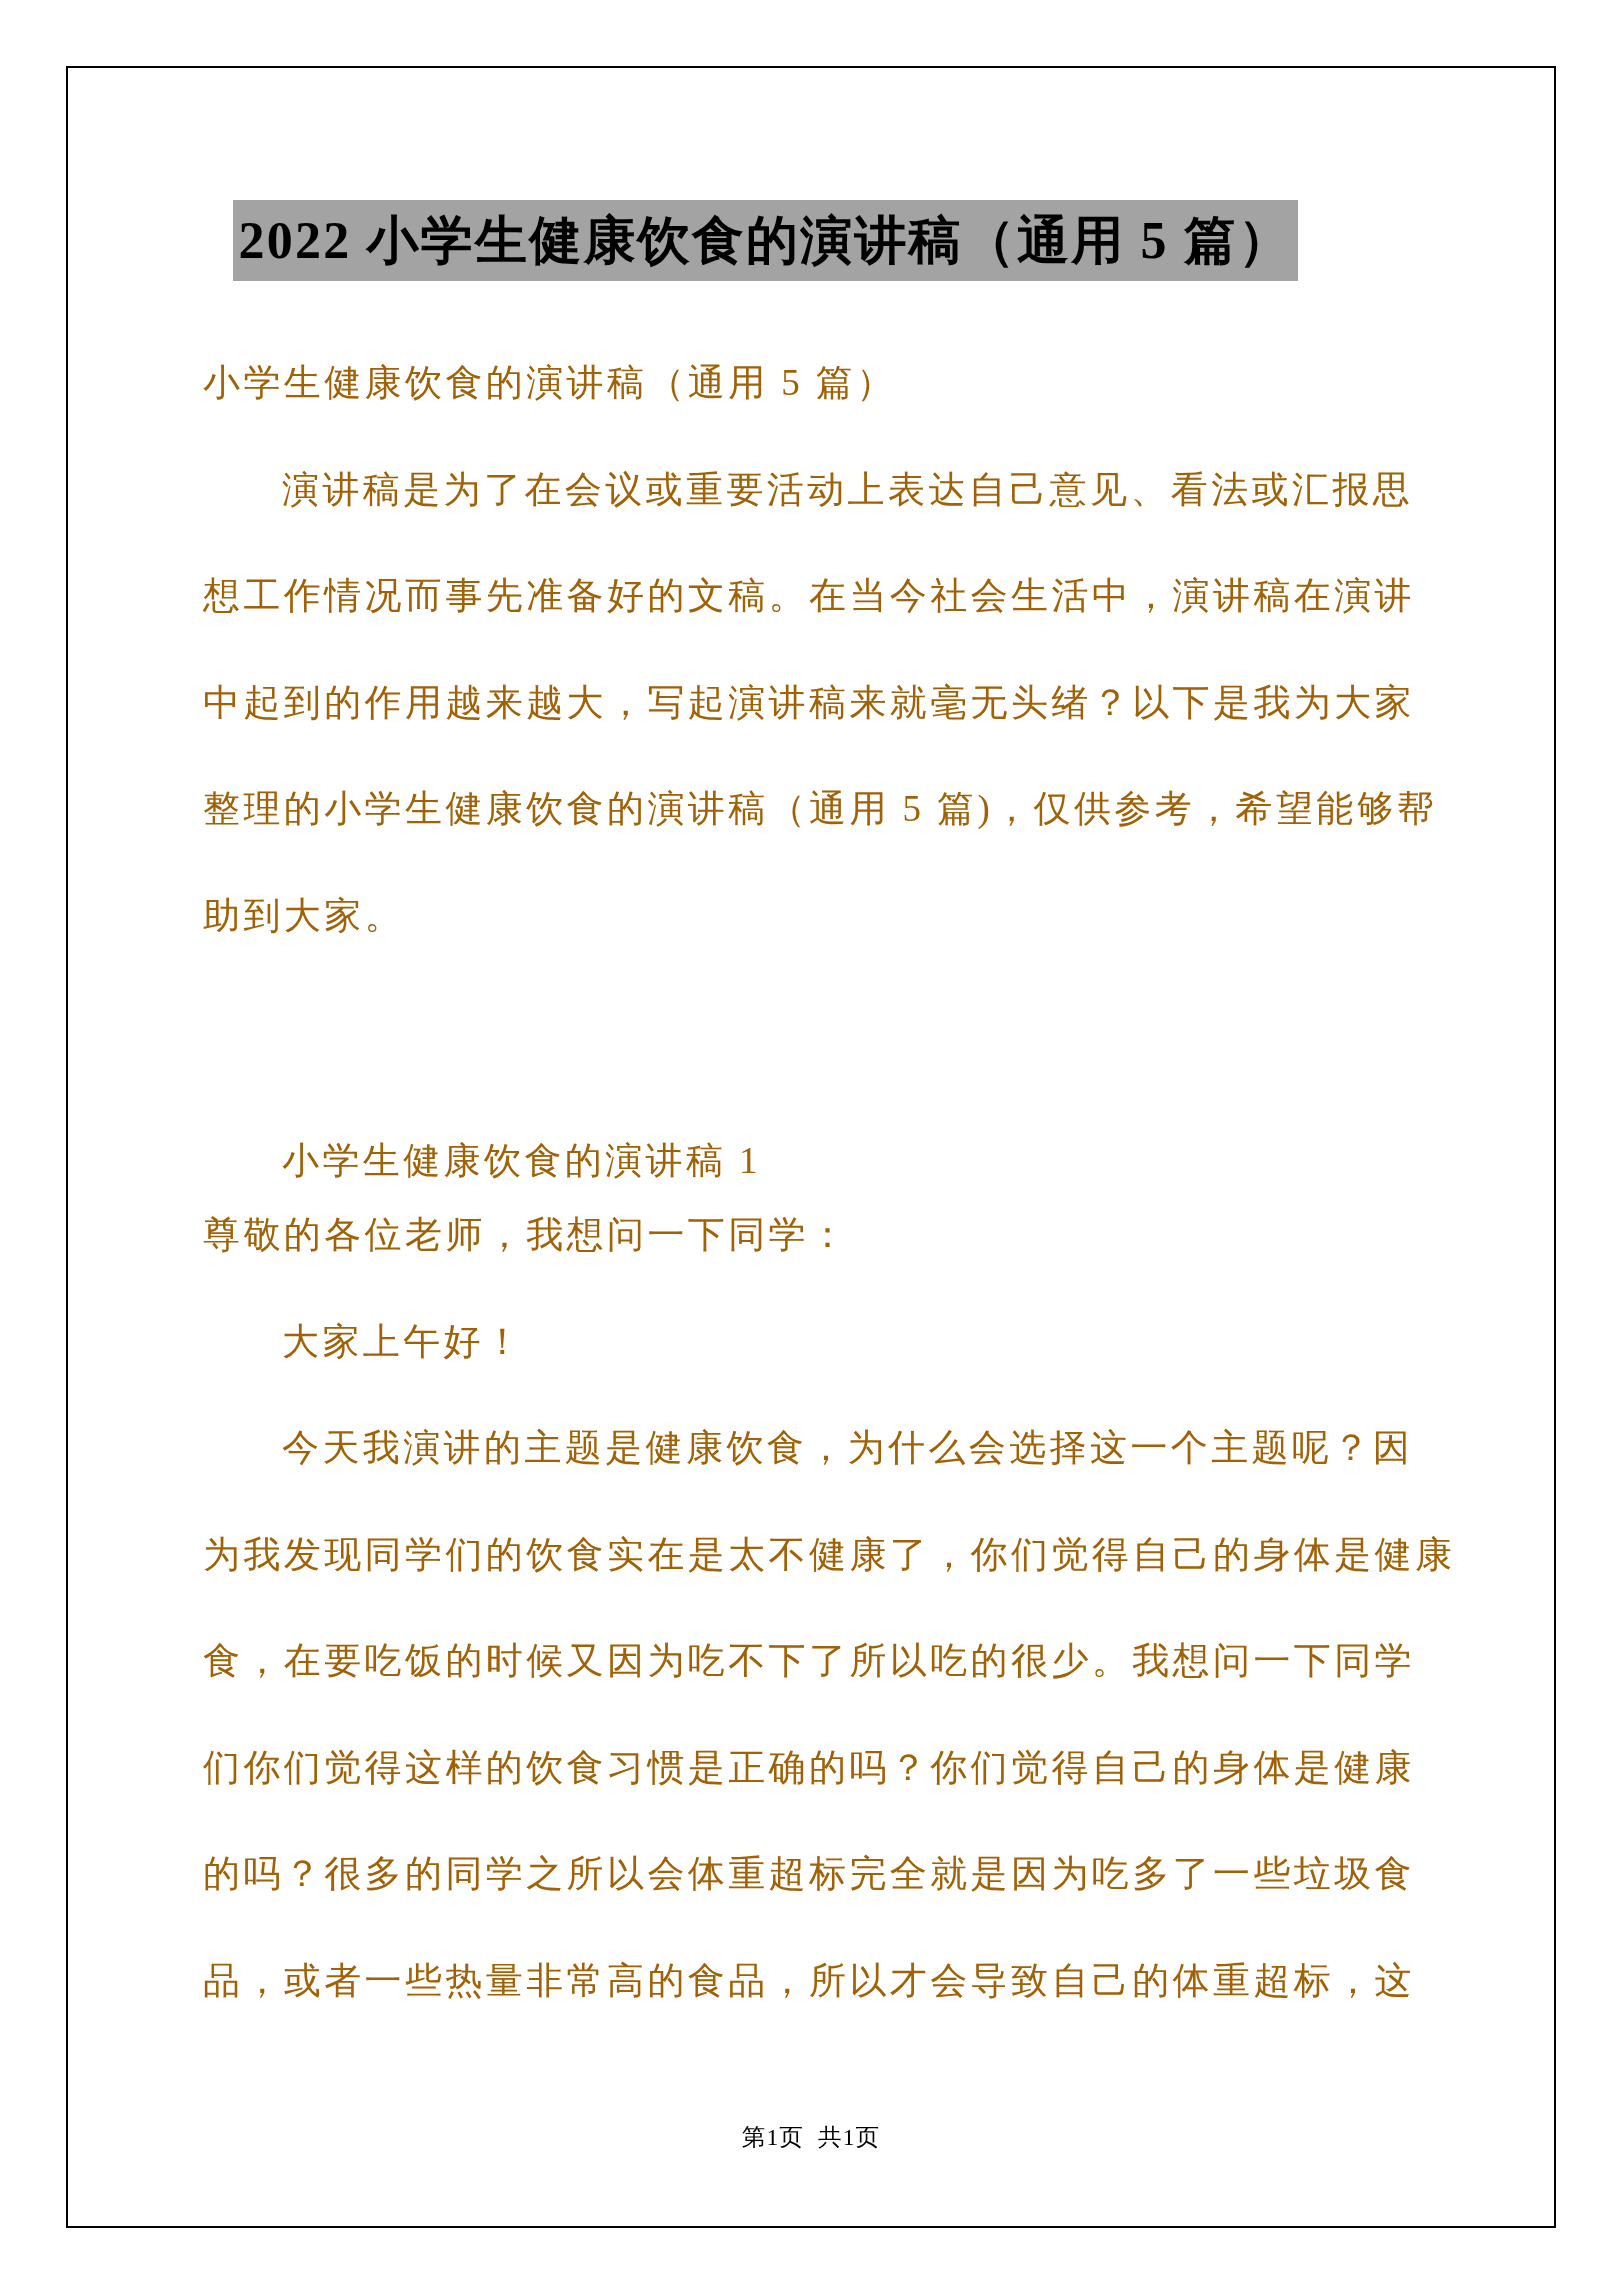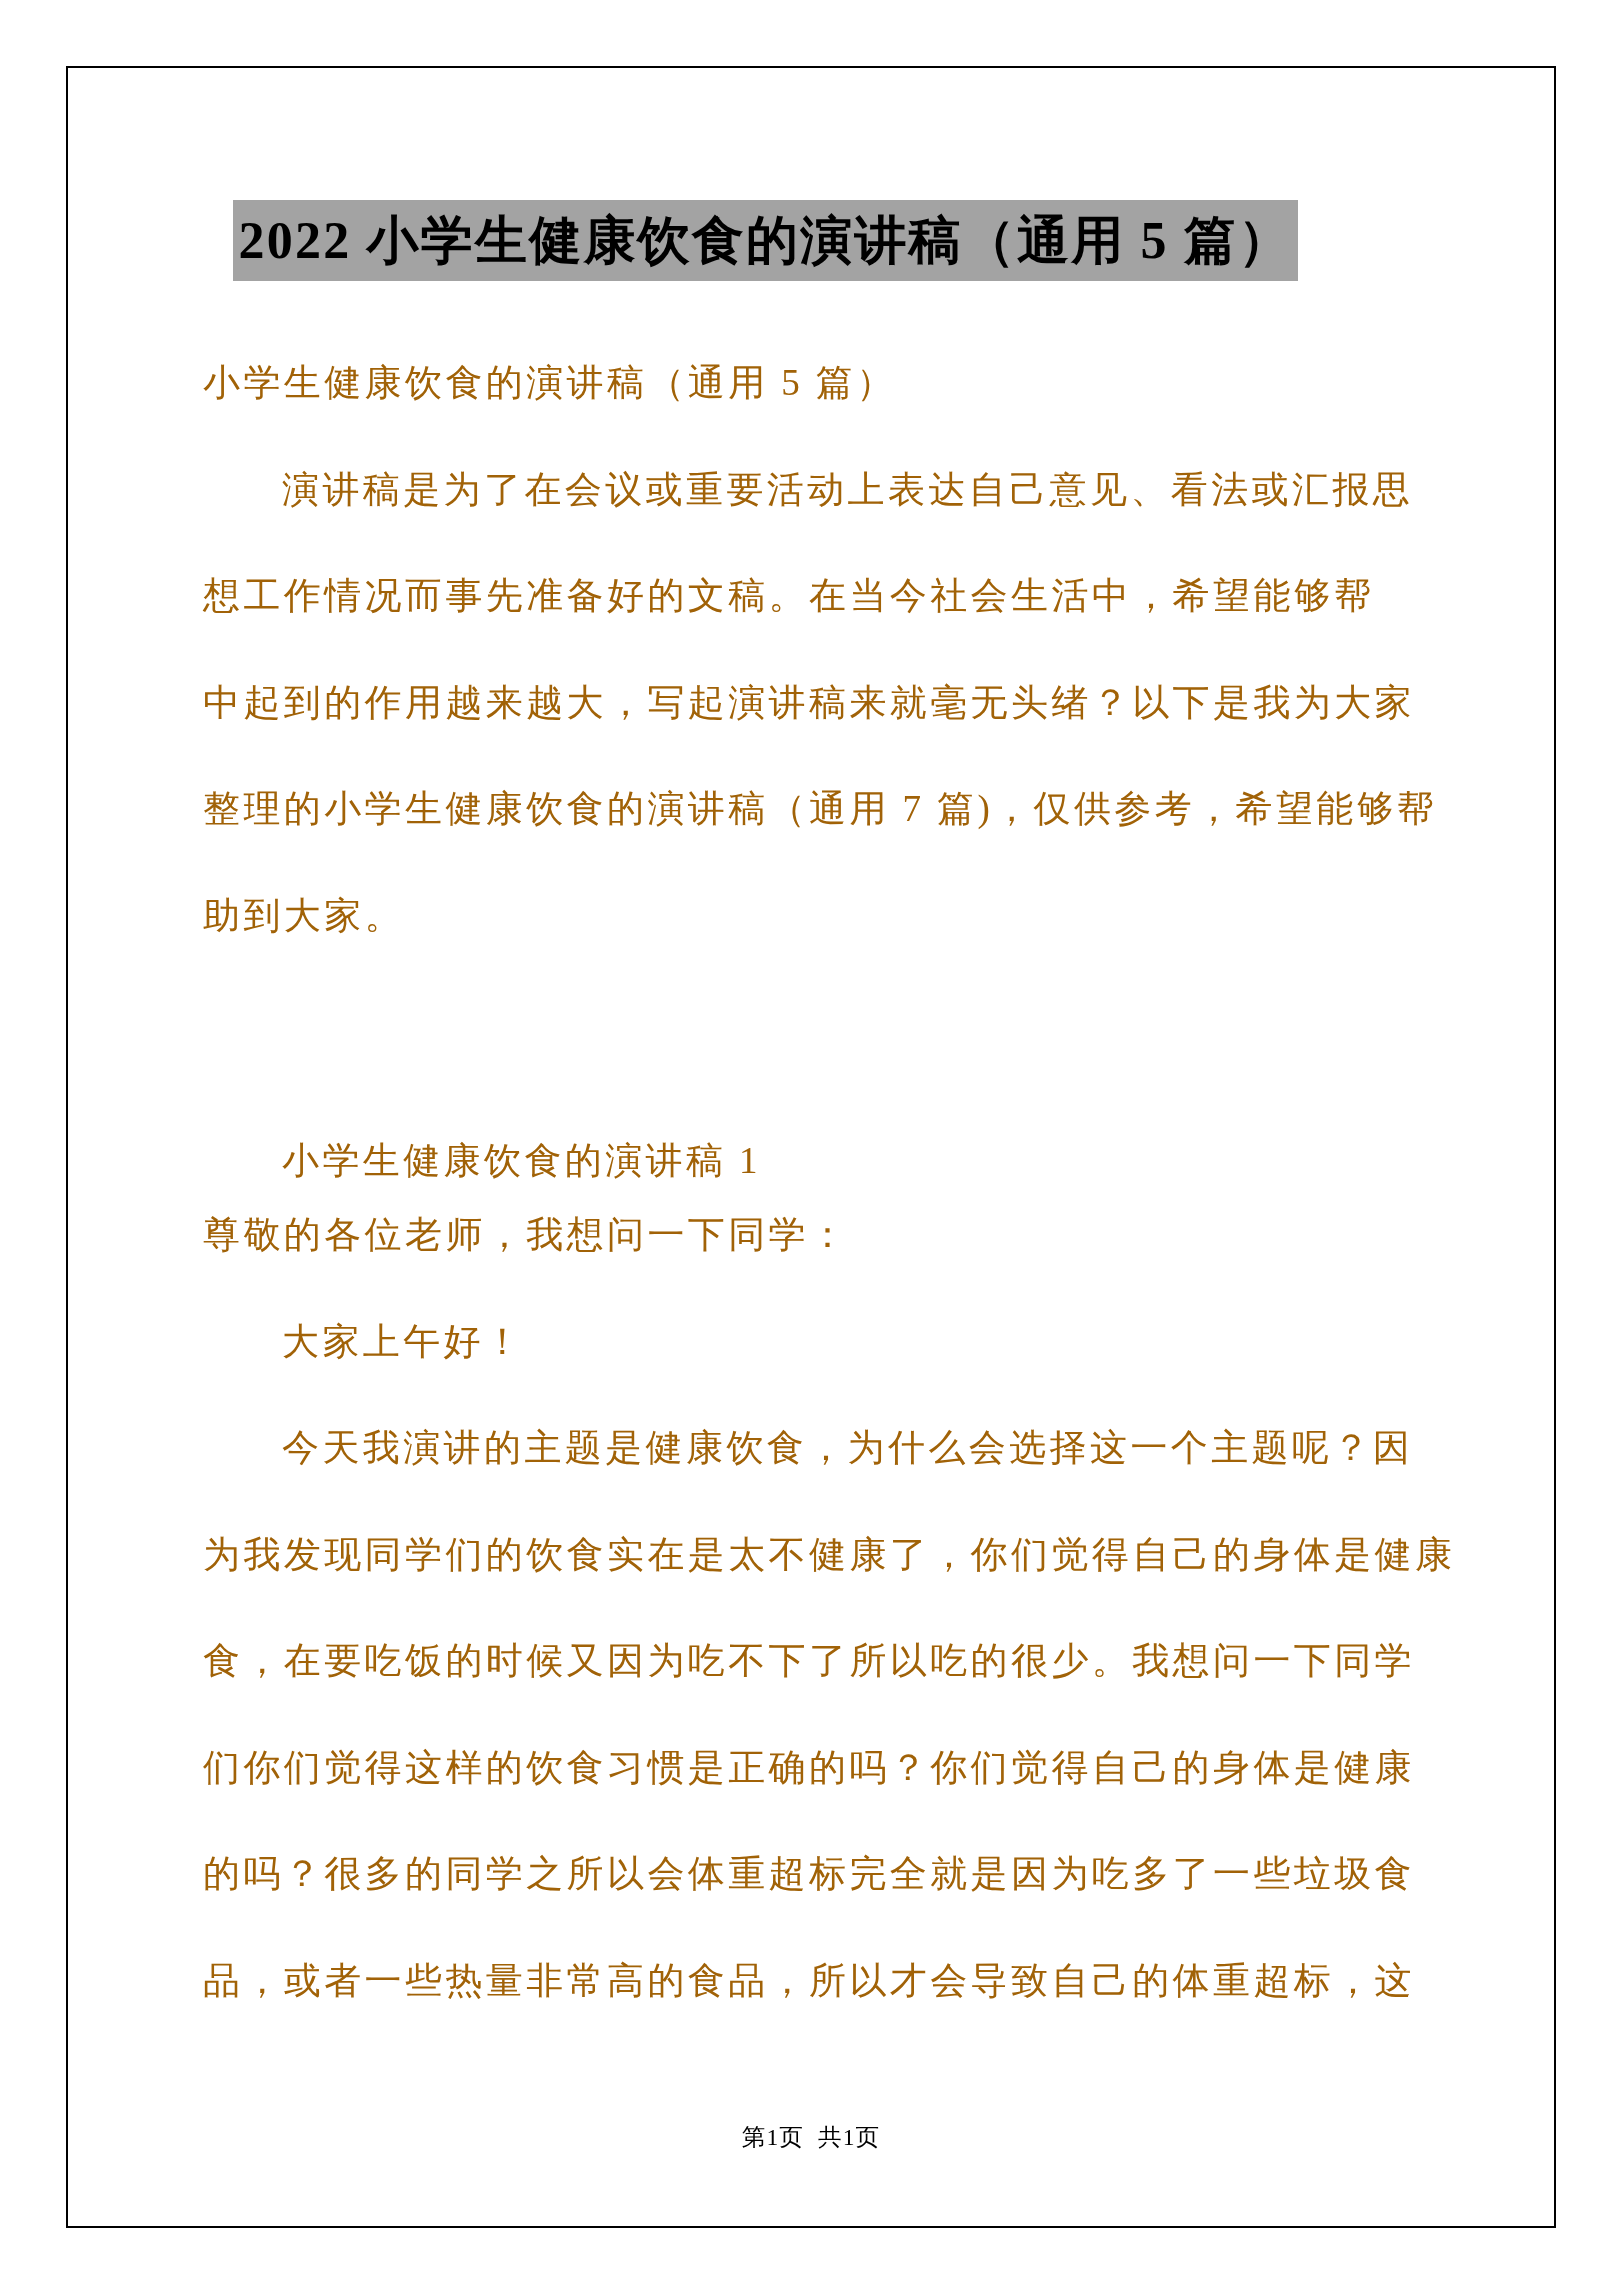--- a/index.html
+++ b/index.html
@@ -62,23 +62,23 @@
 </style>
 </head>
 <body>
 
 <div class="page-border"></div>
 
 <div class="doc-title" style="background: #a3a3a3;">2022 小学生健康饮食的演讲稿（通用 5 篇）</div>
 
 <div class="line" style="top:356px">小学生健康饮食的演讲稿（通用 5 篇）</div>
 <div class="line indent" style="top:463px">演讲稿是为了在会议或重要活动上表达自己意见、看法或汇报思</div>
-<div class="line" style="top:569px">想工作情况而事先准备好的文稿。在当今社会生活中，希望能够帮</div>
+<div class="line" style="top:569px">想工作情况而事先准备好的文稿。在当今社会生活中，演讲稿在演讲</div>
 <div class="line" style="top:676px">中起到的作用越来越大，写起演讲稿来就毫无头绪？以下是我为大家</div>
-<div class="line" style="top:782px">整理的小学生健康饮食的演讲稿（通用 7 篇)，仅供参考，希望能够帮</div>
+<div class="line" style="top:782px">整理的小学生健康饮食的演讲稿（通用 5 篇)，仅供参考，希望能够帮</div>
 <div class="line" style="top:889px">助到大家。</div>
 <div class="line indent" style="top:1134px">小学生健康饮食的演讲稿 1</div>
 <div class="line" style="top:1208px">尊敬的各位老师，我想问一下同学：</div>
 <div class="line indent" style="top:1315px">大家上午好！</div>
 <div class="line indent" style="top:1421px">今天我演讲的主题是健康饮食，为什么会选择这一个主题呢？因</div>
 <div class="line" style="top:1528px">为我发现同学们的饮食实在是太不健康了，你们觉得自己的身体是健康</div>
 <div class="line" style="top:1634px">食，在要吃饭的时候又因为吃不下了所以吃的很少。我想问一下同学</div>
 <div class="line" style="top:1741px">们你们觉得这样的饮食习惯是正确的吗？你们觉得自己的身体是健康</div>
 <div class="line" style="top:1847px">的吗？很多的同学之所以会体重超标完全就是因为吃多了一些垃圾食</div>
 <div class="line" style="top:1954px">品，或者一些热量非常高的食品，所以才会导致自己的体重超标，这</div>

